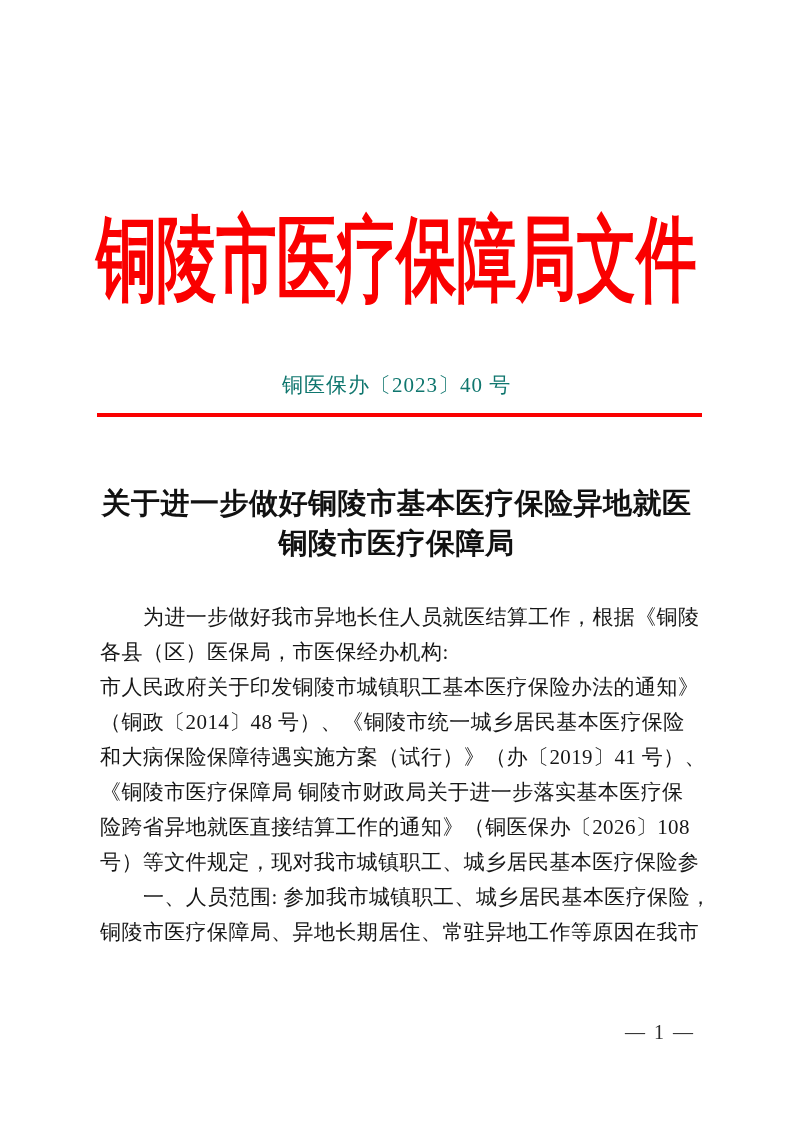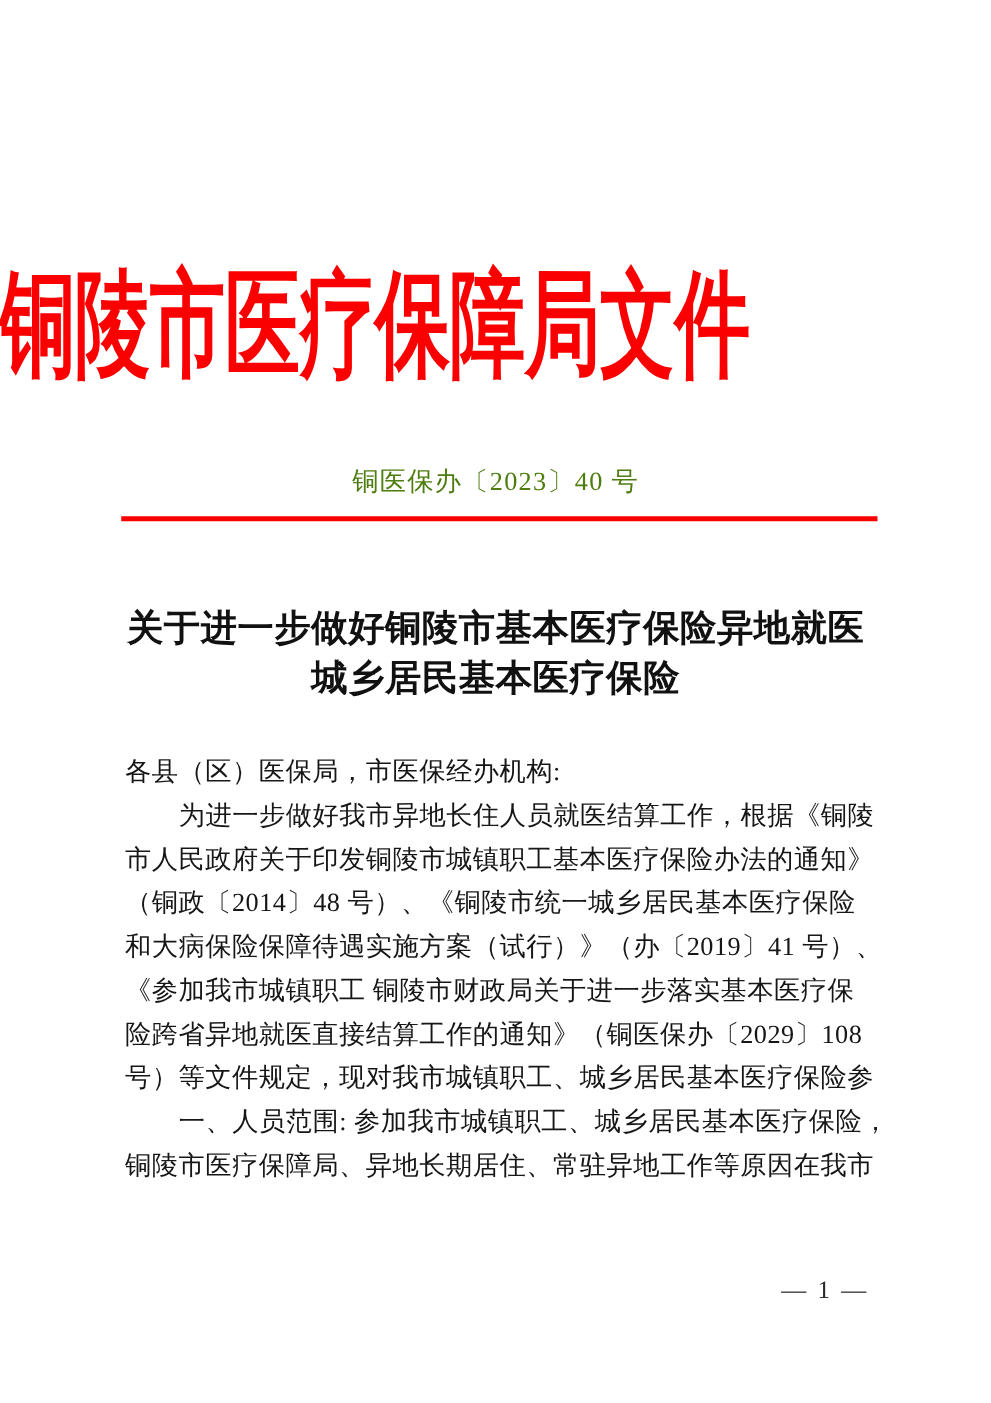--- a/index.html
+++ b/index.html
@@ -13,21 +13,21 @@
     font-family: "Liberation Serif", "DejaVu Serif", serif;
     color: var(--ink);
   }
 
   
   .banner {
     position: absolute;
     top: 230px;
     left: 0;
     width: 100%;
-    text-align: left;
+    text-align: center;
   }
   .banner-text {
     display: inline-block;
     font-size: 60px;
     line-height: 60px;
     font-weight: 700;
     color: var(--accent);
     white-space: nowrap;
     transform: scaleY(1.55);
     transform-origin: 50% 50%;
@@ -37,21 +37,21 @@
   
   .doc-number {
     position: absolute;
     top: 372px;
     left: 0;
     width: 100%;
     text-align: center;
     font-size: 21px;
     line-height: 26px;
     letter-spacing: 1px;
-    color: #4d7c0f;
+    color: #0f766e;
   }
 
   
   .red-rule {
     position: absolute;
     top: 413px;
     left: 97px;
     width: 605px;
     height: 4px;
     background: var(--accent);
@@ -105,31 +105,31 @@
   <div class="banner">
     <span class="banner-text">铜陵市医疗保障局文件</span>
   </div>
 
   <div class="doc-number">铜医保办〔2023〕40 号</div>
 
   <div class="red-rule"></div>
 
   <h1 class="doc-title">
     <span class="t-line">关于进一步做好铜陵市基本医疗保险异地就医</span>
-    <span class="t-line">城乡居民基本医疗保险</span>
+    <span class="t-line">铜陵市医疗保障局</span>
   </h1>
 
   <div class="body-text">
+    <div class="line indent">为进一步做好我市异地长住人员就医结算工作，根据《铜陵</div>
     <div class="line">各县（区）医保局，市医保经办机构:</div>
-    <div class="line indent">为进一步做好我市异地长住人员就医结算工作，根据《铜陵</div>
     <div class="line">市人民政府关于印发铜陵市城镇职工基本医疗保险办法的通知》</div>
     <div class="line">（铜政〔2014〕48 号）、《铜陵市统一城乡居民基本医疗保险</div>
     <div class="line">和大病保险保障待遇实施方案（试行）》（办〔2019〕41 号）、</div>
-    <div class="line">《参加我市城镇职工 铜陵市财政局关于进一步落实基本医疗保</div>
-    <div class="line">险跨省异地就医直接结算工作的通知》（铜医保办〔2029〕108</div>
+    <div class="line">《铜陵市医疗保障局 铜陵市财政局关于进一步落实基本医疗保</div>
+    <div class="line">险跨省异地就医直接结算工作的通知》（铜医保办〔2026〕108</div>
     <div class="line">号）等文件规定，现对我市城镇职工、城乡居民基本医疗保险参</div>
     <div class="line indent">一、人员范围: 参加我市城镇职工、城乡居民基本医疗保险，</div>
     <div class="line">铜陵市医疗保障局、异地长期居住、常驻异地工作等原因在我市</div>
   </div>
 
   <div class="page-number">— 1 —</div>
 
 </div>
 
 </body></html>

